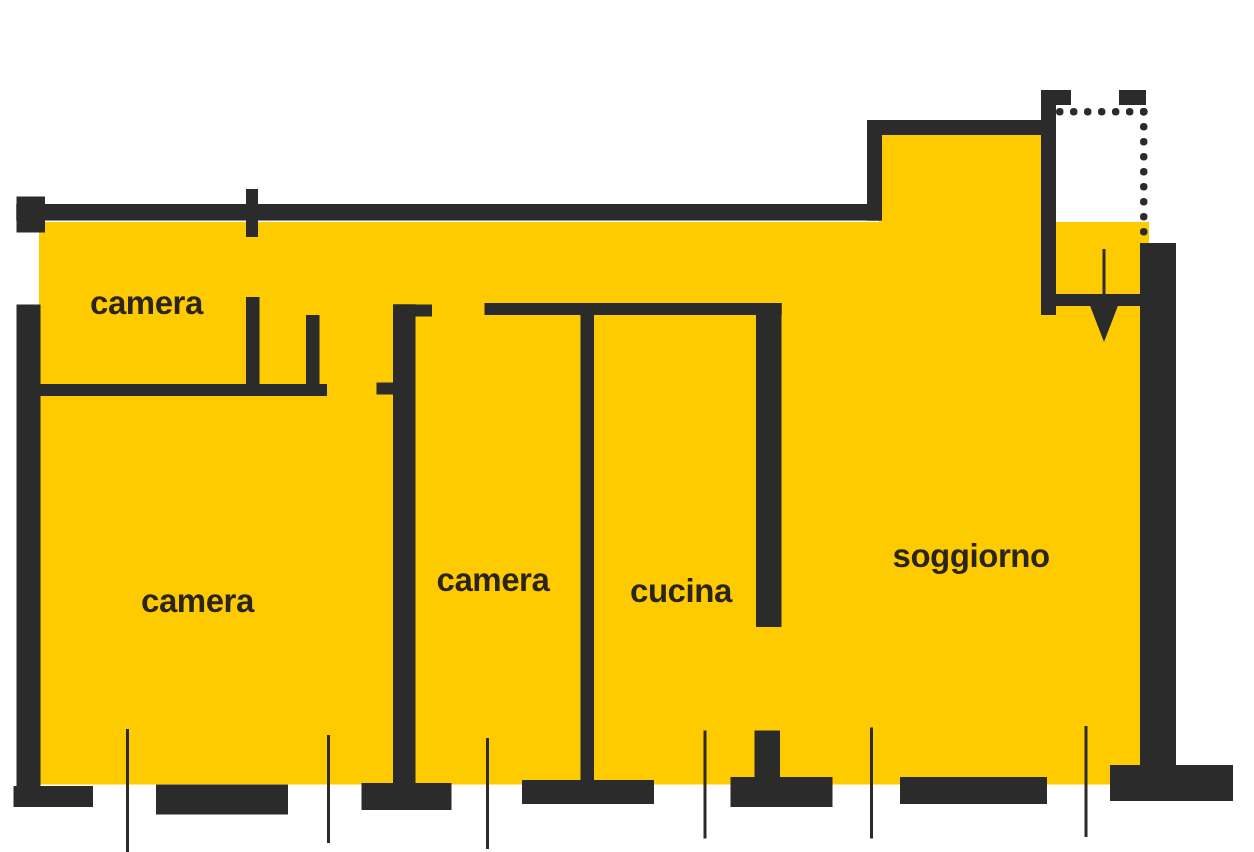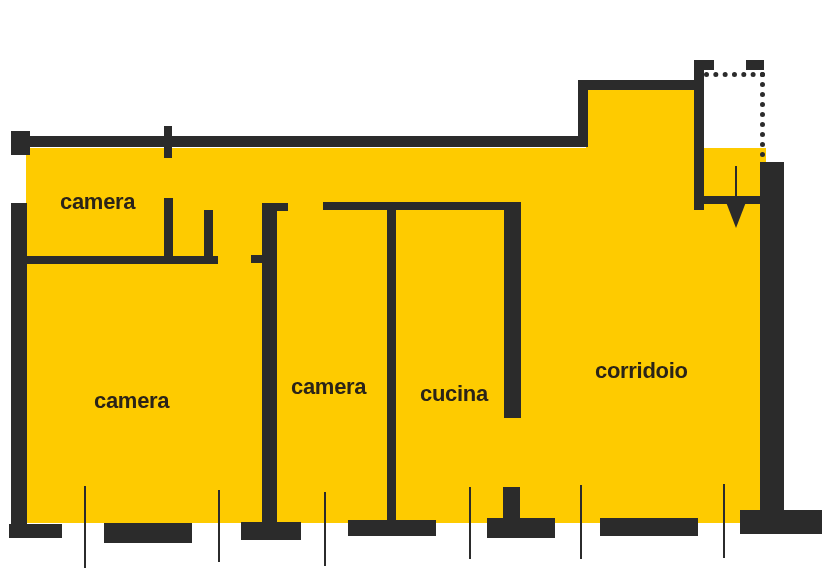--- a/index.html
+++ b/index.html
@@ -71,15 +71,15 @@
     <svg width="20" height="62" viewBox="0 0 20 62">
       <line x1="10" y1="0" x2="10" y2="40" stroke="#2b2b2b" stroke-width="2"></line>
       <polygon points="0,36 20,36 10,62" fill="#2b2b2b"></polygon>
     </svg>
   </div>
 
   <div class="label" style="left:60px; top:189px;">camera</div>
   <div class="label" style="left:94px; top:388px;">camera</div>
   <div class="label" style="left:291px; top:374px;">camera</div>
   <div class="label" style="left:420px; top:381px;">cucina</div>
-  <div class="label" style="left:595px; top:358px;">corridoio</div>
+  <div class="label" style="left:595px; top:358px;">soggiorno</div>
 
 </div>
 
 </body></html>

